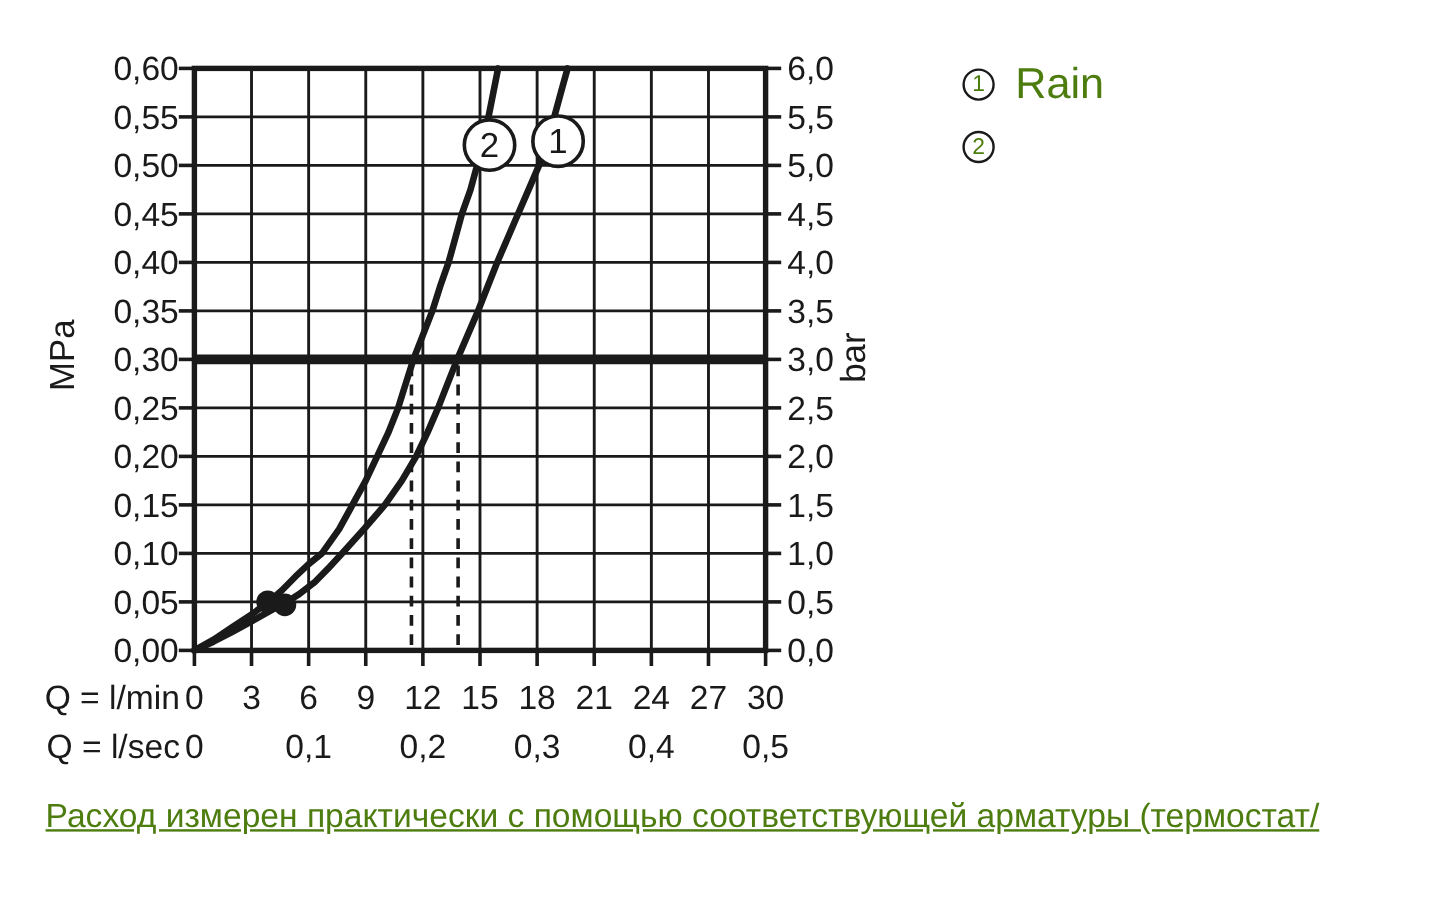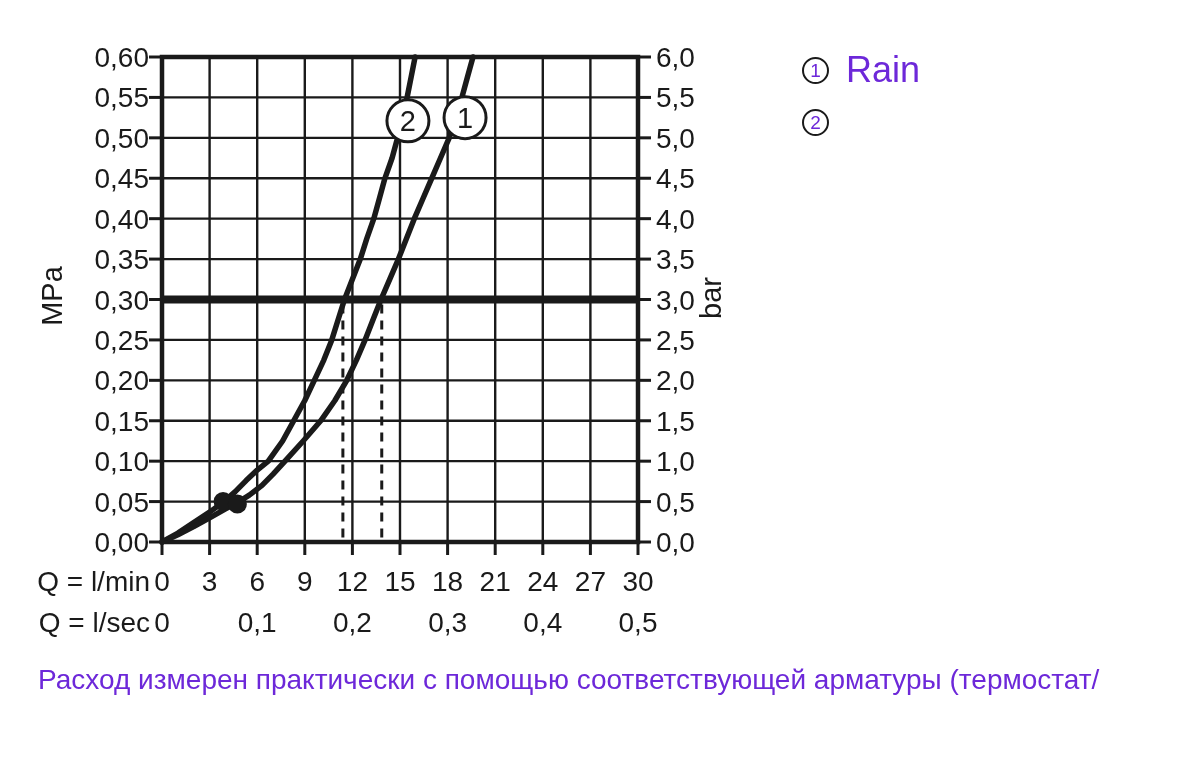--- a/index.html
+++ b/index.html
@@ -1,29 +1,29 @@
 <!DOCTYPE html>
 <html><head>
 <meta charset="utf-8">
 <style>
   html,body{margin:0;padding:0;background:#ffffff;}
   .page{
     position:relative;width:1200px;height:765px;background:#ffffff;
-    font-family:"Liberation Sans",sans-serif;color:#6d28d9;overflow:hidden;
+    font-family:"Liberation Sans",sans-serif;color:#4d7c0f;overflow:hidden;
   }
   #chart-svg{position:absolute;left:0;top:0;}
   #chart-svg text{font-family:"Liberation Sans",sans-serif;fill:#1a1a1a;}
   .legend{position:absolute;left:802px;top:52px;display:flex;flex-direction:column;gap:21px;}
   .legend-row{display:flex;align-items:center;gap:17px;}
   .legend-circle{
     box-sizing:border-box;width:27px;height:27px;border:2px solid #1a1a1a;border-radius:50%;
     display:flex;align-items:center;justify-content:center;font-size:19px;line-height:1;
   }
   .legend-label{font-size:36px;line-height:1;}
-  .caption{position:absolute;left:38px;top:661px;font-size:28px;line-height:38px;}
+  .caption{position:absolute;left:38px;top:661px;font-size:28px;line-height:38px;text-decoration:underline;}
 </style>
 </head>
 <body>
 
 <div class="page">
 
   <svg id="chart-svg" width="760" height="655" viewBox="0 0 760 655">
       <line x1="162" y1="57" x2="638" y2="57" stroke="#1a1a1a" stroke-width="2.4"></line>
       <line x1="149" y1="57" x2="162" y2="57" stroke="#1a1a1a" stroke-width="3"></line>
       <line x1="638" y1="57" x2="651" y2="57" stroke="#1a1a1a" stroke-width="3"></line>

